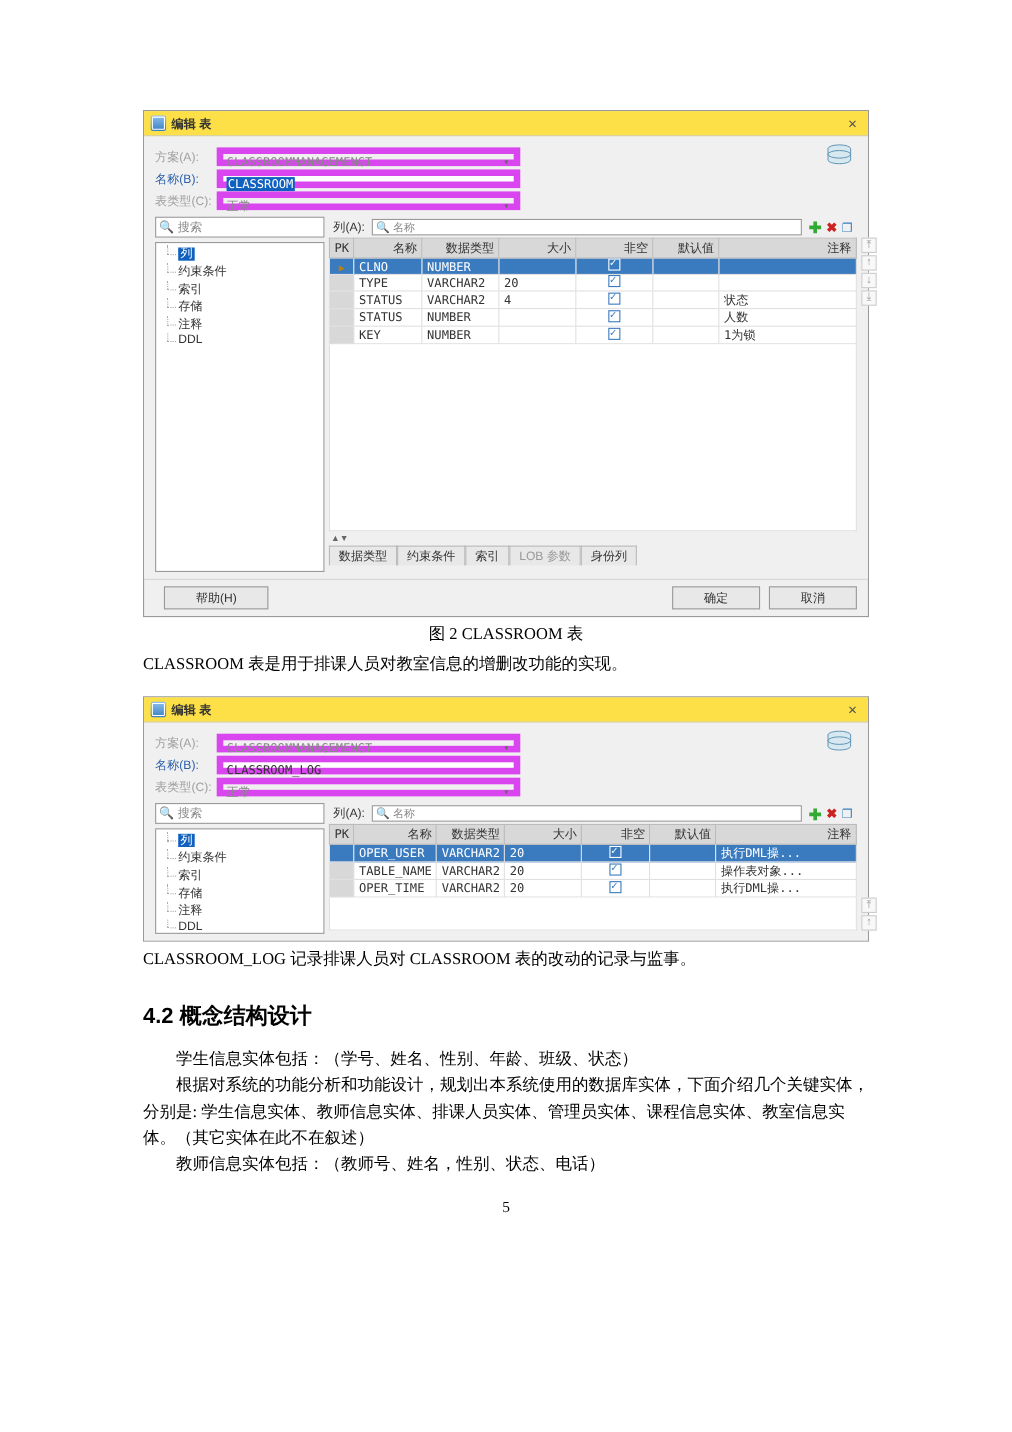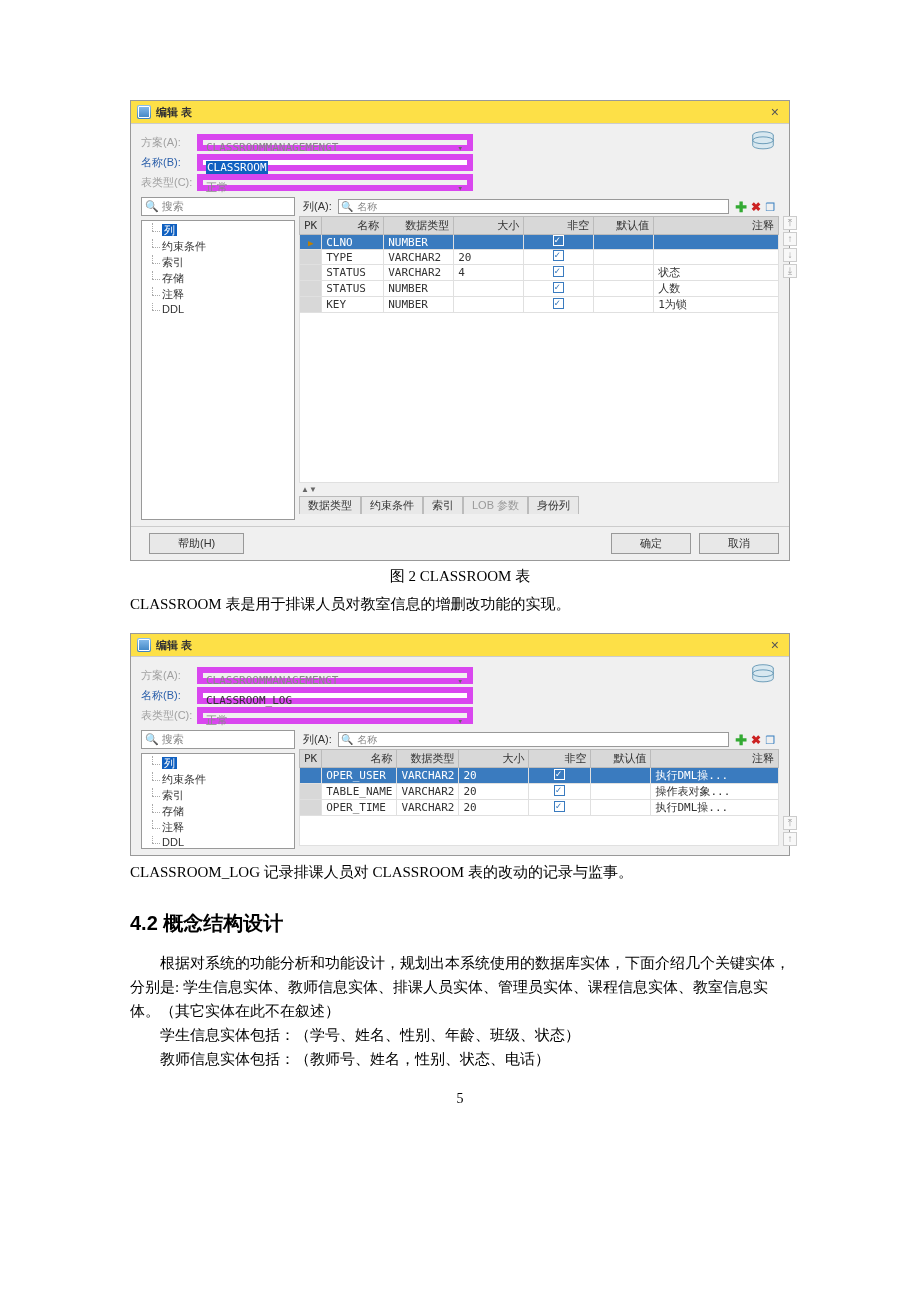--- a/index.html
+++ b/index.html
@@ -343,19 +343,19 @@
         </div>
       </div>
     </div>
   </div>
 </div>
 
 <p class="body-text">CLASSROOM_LOG 记录排课人员对 CLASSROOM 表的改动的记录与监事。</p>
 
 <h2 class="section">4.2 概念结构设计</h2>
 
+<p class="body-text indent">学生信息实体包括：（学号、姓名、性别、年龄、班级、状态）</p>
 <p class="body-text indent">根据对系统的功能分析和功能设计，规划出本系统使用的数据库实体，下面介绍几个关键实体，分别是: 学生信息实体、教师信息实体、排课人员实体、管理员实体、课程信息实体、教室信息实体。（其它实体在此不在叙述）</p>
-<p class="body-text indent">学生信息实体包括：（学号、姓名、性别、年龄、班级、状态）</p>
 <p class="body-text indent">教师信息实体包括：（教师号、姓名，性别、状态、电话）</p>
 
 <p class="page-num">5</p>
 
 </div>
 
 </body></html>

